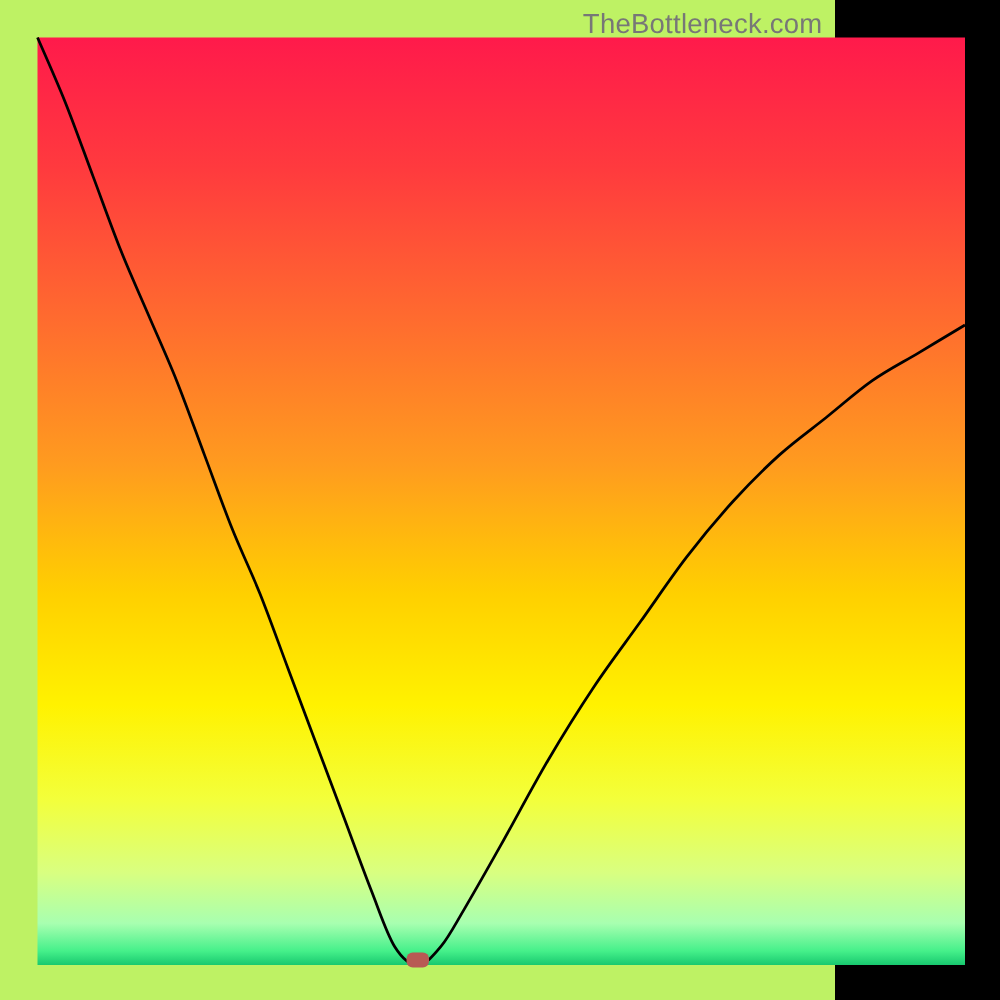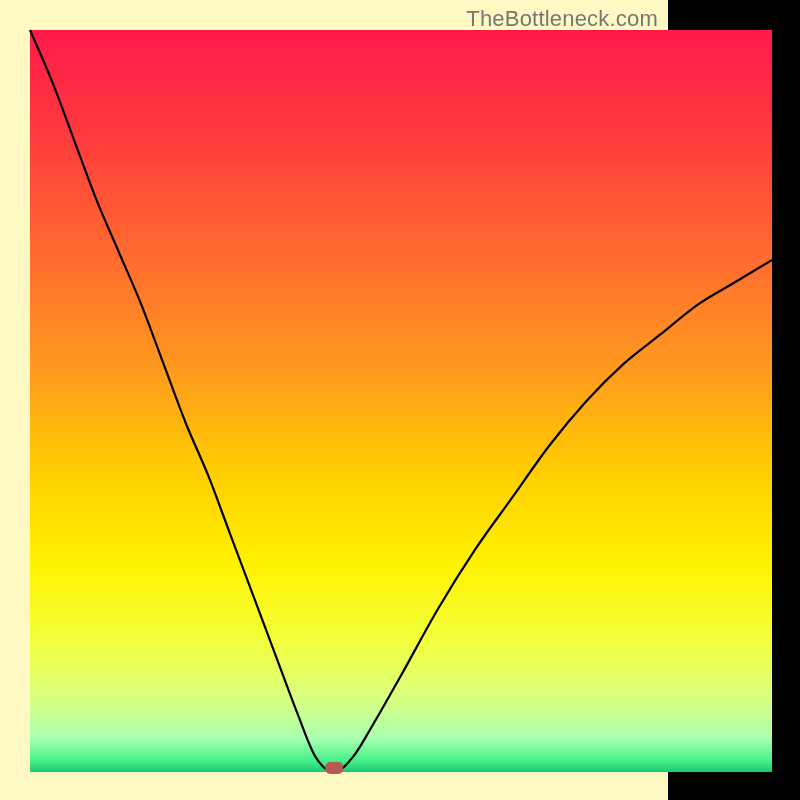--- a/index.html
+++ b/index.html
@@ -10,21 +10,21 @@
     background: #000;
     font-family: Arial, Helvetica, sans-serif;
     overflow: hidden;
   }
   .frame {
     position: absolute;
     left: 0;
     top: 0;
     width: 668px;
     height: 800px;
-    background: #fef9c3;
+    background: #bef264;
   }
   .watermark {
     position: absolute;
     top: 6px;
     right: 10px;
     color: #777;
     font-size: 22px;
     font-weight: 500;
     letter-spacing: 0.2px;
     user-select: none;

